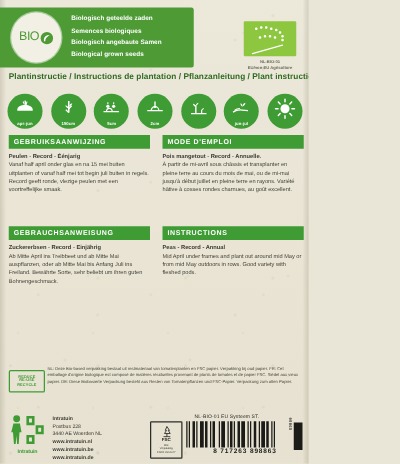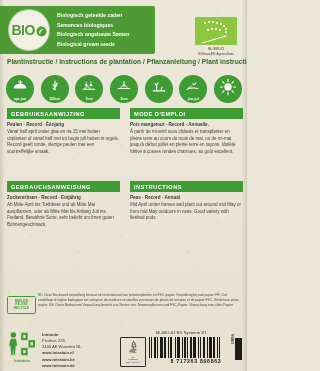--- a/index.html
+++ b/index.html
@@ -33,22 +33,22 @@
   .topband .grn{
     position:absolute;left:0;top:0;width:155px;height:48px;
     background:#4e9b36;
     border-top-right-radius:2px;border-bottom-right-radius:2px;
   }
   .biocircle{
     position:absolute;left:9px;top:4px;width:40px;height:40px;border-radius:50%;
     background:#f2efe4;display:flex;align-items:center;justify-content:center;
     box-shadow:0 0 0 1px rgba(255,255,255,.5);
   }
-  .biotxt{font-size:14px;font-weight:700;color:#4e9b36;letter-spacing:-.4px;line-height:1;
-    display:flex;align-items:flex-end;}
+  .biotxt{font-size:10px;font-weight:400;color:#4e9b36;letter-spacing:-.4px;line-height:1;
+    display:flex;align-items:flex-start;}
   .bioleaf{display:inline-block;width:11px;height:11px;margin-left:.5px;position:relative;}
   .bioleaf svg{display:block}
   .biolines{position:absolute;left:57px;top:5px;width:94px;color:#fff;}
   .biolines div{font-size:5.1px;line-height:1.88;font-weight:700;letter-spacing:.05px;white-space:nowrap;}
 
   
   .eulogo{position:absolute;right:10px;top:17px;width:42px;}
   .euleaf{width:42px;height:28px;background:#8dc63f;border-radius:1px;position:relative;overflow:hidden;}
   .eustars{position:absolute;inset:0;}
   .eustars i{position:absolute;width:1.6px;height:1.6px;background:#fff;border-radius:50%;}

